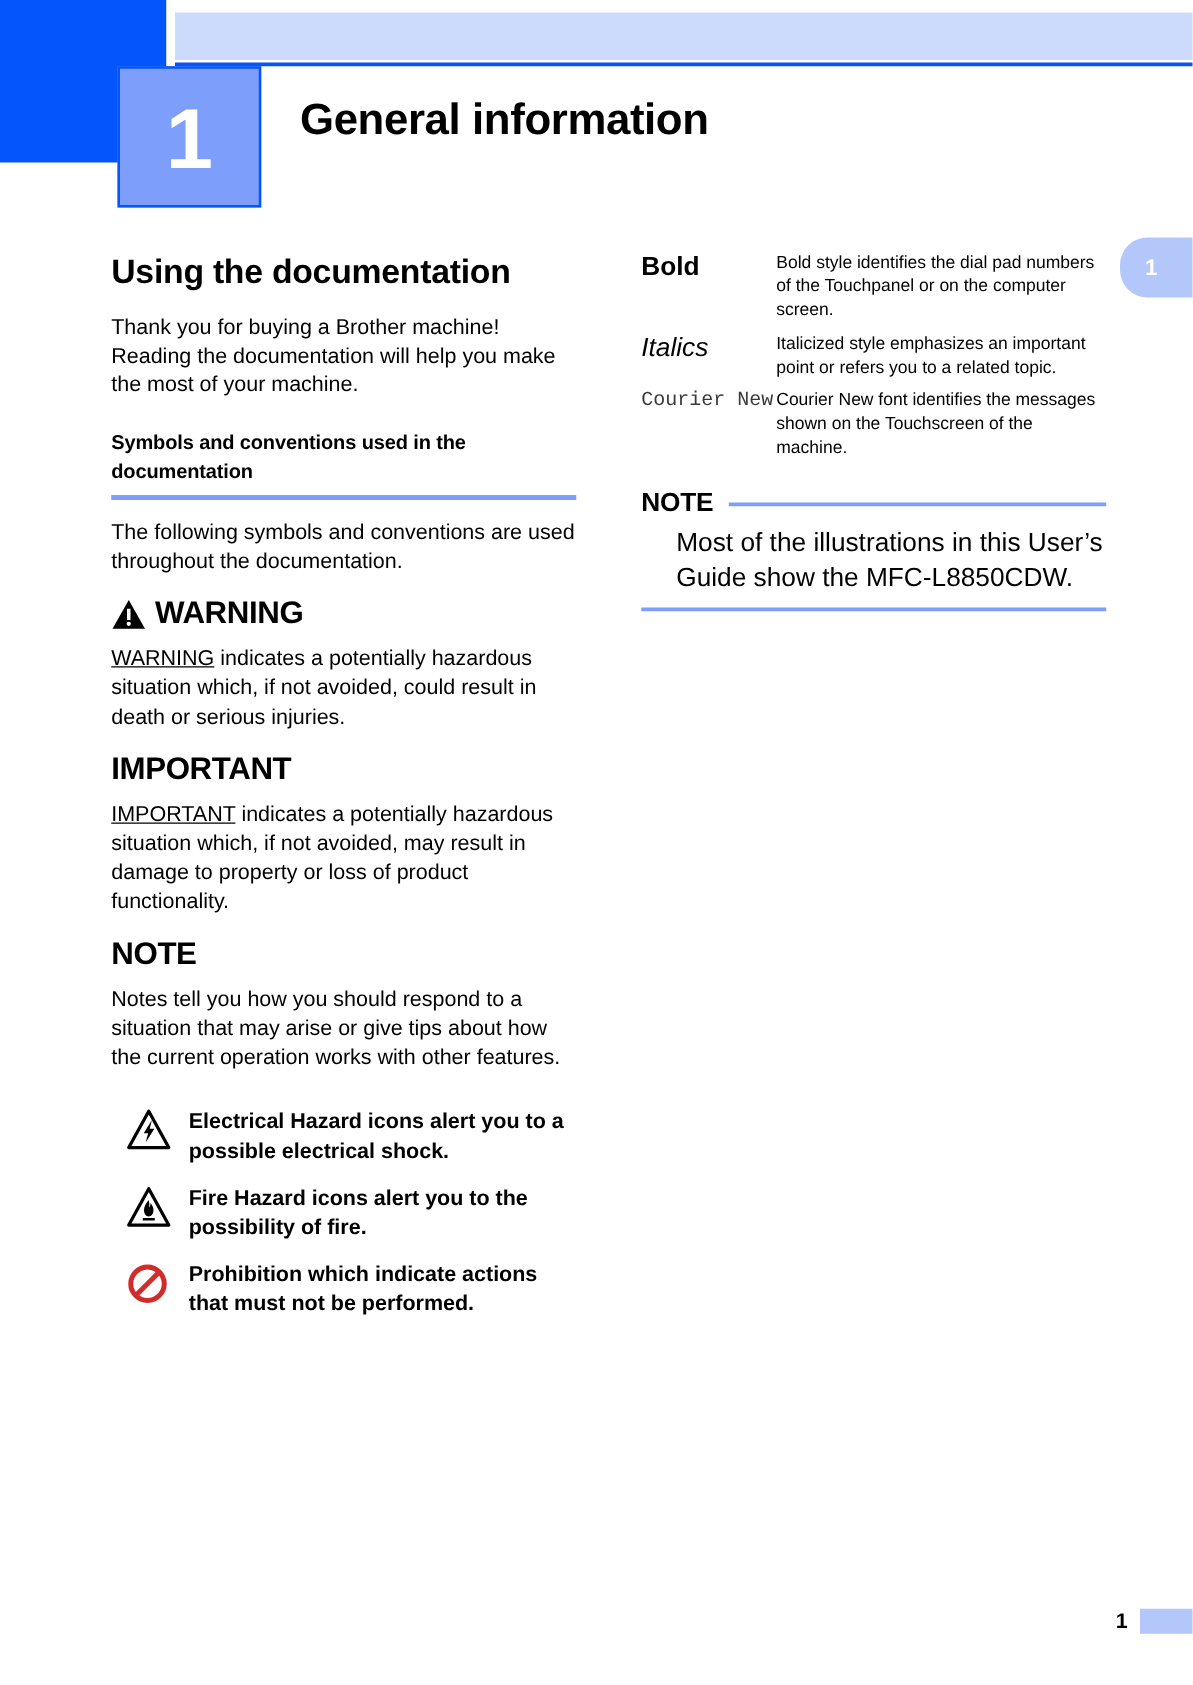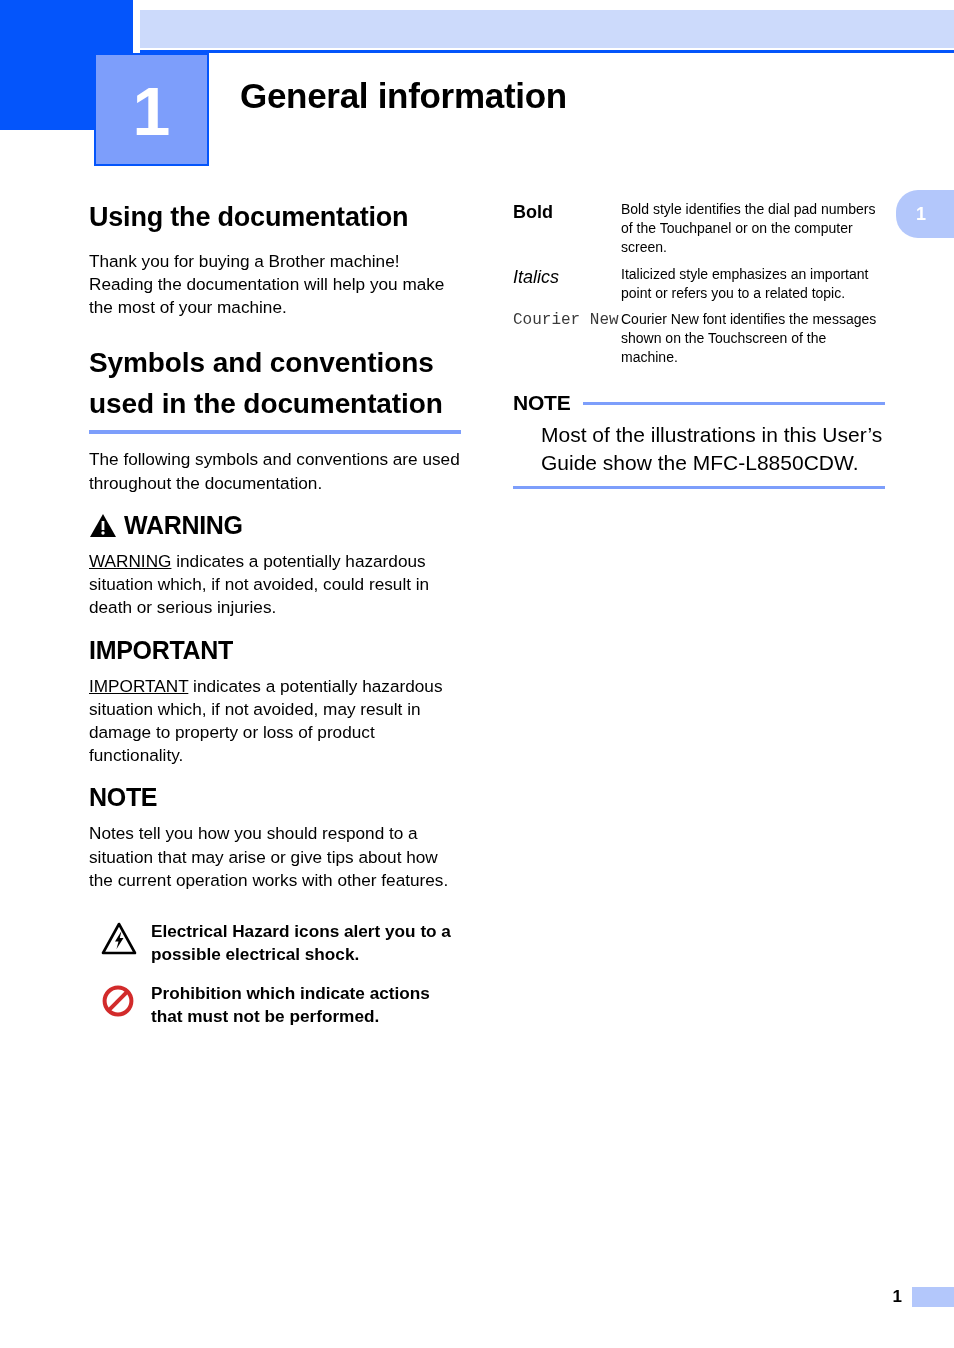--- a/index.html
+++ b/index.html
@@ -103,21 +103,21 @@
   .col-right { left: 513px; }
 
   h1.sec {
     font-size: 27px;
     font-weight: bold;
     line-height: 1.32;
     margin: 0 0 14px 0;
     letter-spacing: -0.2px;
   }
   h2.sub {
-    font-size: 28px;
+    font-size: 16px;
     font-weight: bold;
     line-height: 1.45;
     margin: 24px 0 0 0;
     letter-spacing: -0.1px;
   }
   .sub-rule {
     height: 4px;
     background: #7d9efb;
     margin: 6px 0 14px 0;
   }
@@ -167,21 +167,21 @@
 
   
   .style-table { margin: 0 0 14px 0; }
   .style-row {
     display: flex;
     align-items: flex-start;
     margin-bottom: 8px;
   }
   .style-key {
     flex: 0 0 108px;
-    font-size: 18px;
+    font-size: 21px;
     line-height: 1.35;
   }
   .style-key.bold   { font-weight: bold; }
   .style-key.italic { font-style: italic; }
   .style-key.mono   {
     font-family: "Liberation Mono", monospace;
     font-size: 16px;
     color: #3a3a3a;
   }
   .style-desc {
@@ -293,20 +293,30 @@
     <div class="icon-row">
       <div class="icon-cell">
         <svg width="36" height="33" viewBox="0 0 36 33">
           <polygon points="18,2 34,31 2,31" fill="none" stroke="#000000" stroke-width="2.6" stroke-linejoin="round"></polygon>
           <polygon points="20.5,9 14,19.5 17.5,19.5 15.5,27 22.5,16 18.8,16" fill="#000000"></polygon>
         </svg>
       </div>
       <div class="icon-text">Electrical Hazard icons alert you to a possible electrical shock.</div>
     </div>
 
+    <div class="icon-row">
+      <div class="icon-cell">
+        <svg width="36" height="33" viewBox="0 0 36 33">
+          <polygon points="18,2 34,31 2,31" fill="none" stroke="#000000" stroke-width="2.6" stroke-linejoin="round"></polygon>
+          <path d="M18 11 C15.4 14.2 14.2 16.6 14.2 19.2 C14.2 22.2 15.9 24.1 18 24.1 C20.1 24.1 21.8 22.2 21.8 19.2 C21.8 17.1 20.9 15.3 19.3 13.2 C19.5 15 19.1 16.2 18.3 17 C18.6 15 18.5 13 18 11 Z" fill="#000000"></path>
+          <rect x="13.2" y="25.4" width="9.6" height="2" fill="#000000"></rect>
+        </svg>
+      </div>
+      <div class="icon-text">Fire Hazard icons alert you to the possibility of fire.</div>
+    </div>
 
 
     <div class="icon-row">
       <div class="icon-cell">
         <svg width="34" height="34" viewBox="0 0 34 34">
           <circle cx="17" cy="17" r="13.4" fill="none" stroke="#d22b2b" stroke-width="4"></circle>
           <line x1="8.2" y1="25.8" x2="25.8" y2="8.2" stroke="#d22b2b" stroke-width="4"></line>
         </svg>
       </div>
       <div class="icon-text">Prohibition which indicate actions that must not be performed.</div>

